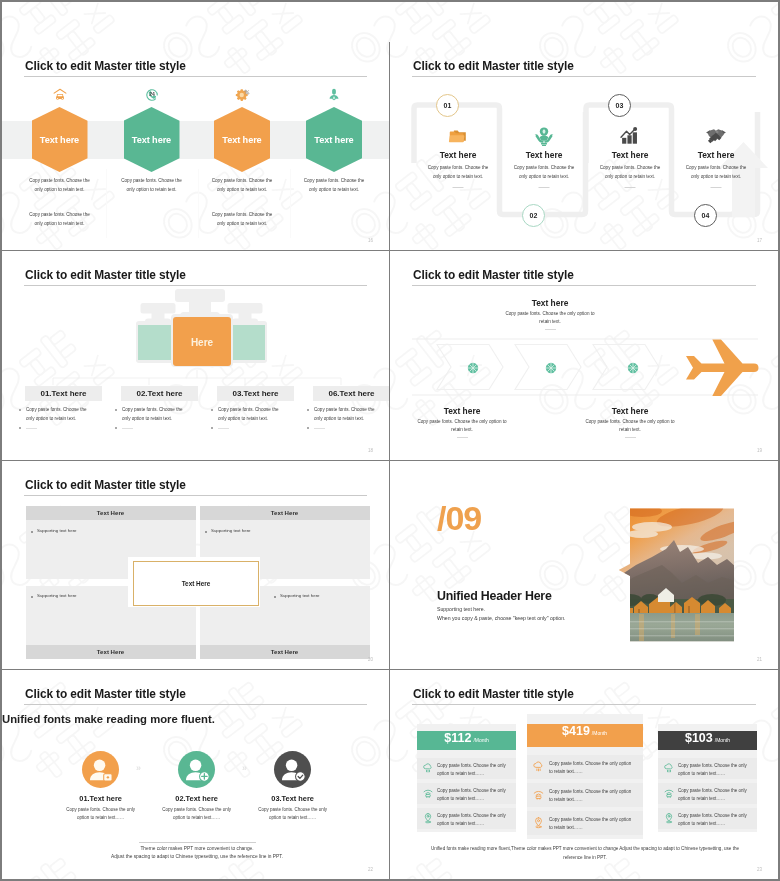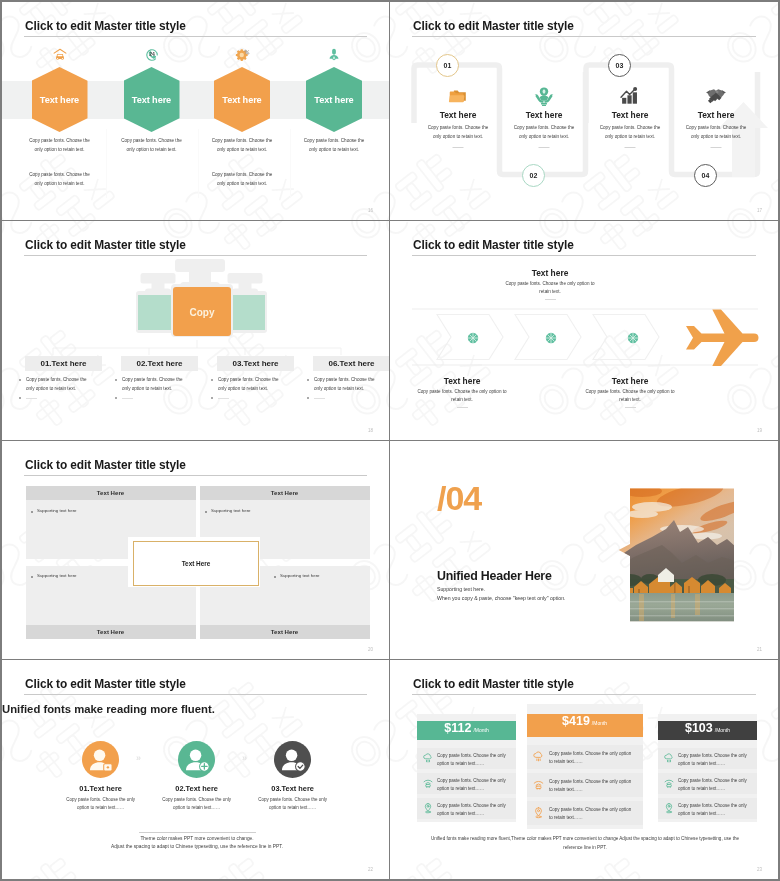--- a/index.html
+++ b/index.html
@@ -1,18 +1,18 @@
 <!DOCTYPE html>
 <html><head>
 <meta charset="utf-8">
 <style>
   html,body{margin:0;padding:0;}
   body{width:780px;height:881px;background:#ffffff;font-family:"Liberation Sans",sans-serif;overflow:hidden;}
   .page{position:relative;width:780px;height:881px;box-sizing:border-box;border:2px solid #7d7d7d;background:#fff;}
-  .grid{position:absolute;inset:0;display:grid;grid-template-columns:1fr 1fr;grid-template-rows:repeat(4,1fr);}
+  .grid{position:absolute;inset:0;display:grid;grid-template-columns:1fr 1fr;grid-template-rows:repeat(4,1fr);margin-top:40px;}
   .slide{position:relative;z-index:1;overflow:hidden;background:transparent;border-right:1px solid #7d7d7d;border-bottom:1px solid #7d7d7d;}
   .slide:nth-child(2n){border-right:none;}
   .slide:nth-child(n+7){border-bottom:none;}
   .title{position:absolute;left:23px;top:17px;font-size:11.9px;font-weight:bold;color:#1a1a1a;letter-spacing:-0.1px;white-space:nowrap;}
   .titlerule{position:absolute;left:22px;right:22px;top:34px;height:1px;background:#c9c9c9;}
   .pgnum{position:absolute;right:16px;bottom:7px;font-size:4.5px;color:#bdbdbd;}
   .wm{position:absolute;inset:0;pointer-events:none;z-index:0;overflow:hidden;}
   .wm svg{position:absolute;left:0;top:0;}
 
   
@@ -316,21 +316,21 @@
         </g>
         <rect x="136" y="74" width="35" height="35" fill="#b4ddcb"></rect>
         <rect x="228" y="74" width="35" height="35" fill="#b4ddcb"></rect>
         <path d="M176 38 h44 a3 3 0 0 1 3 3 v7 a3 3 0 0 1 -3 3 h-11 v10 h5 a4 4 0 0 1 4 4 v3 h-40 v-3 a4 4 0 0 1 4 -4 h5 v-10 h-11 a3 3 0 0 1 -3 -3 v-7 a3 3 0 0 1 3 -3 z" fill="#efefef"></path>
         <rect x="169" y="63" width="62" height="53" rx="4" fill="#efefef"></rect>
         <rect x="171" y="66" width="58" height="49" rx="3" fill="#F2A04C"></rect>
         <g stroke="#eeeeee" stroke-width="0.8" fill="none">
           <path d="M195 119 L195 127 M51 127 L339 127 M51 127 L51 134 M147 127 L147 134 M243 127 L243 134 M339 127 L339 134"></path>
         </g>
       </svg>
-      <div style="position:absolute;left:171px;top:86px;width:58px;text-align:center;font-size:10px;font-weight:bold;color:#fcf1dd;">Copy</div>
+      <div style="position:absolute;left:171px;top:86px;width:58px;text-align:center;font-size:10px;font-weight:bold;color:#fcf1dd;">Here</div>
 
       <div class="s18-hdr" style="left:23px;top:134.5px;width:77px">01.Text here</div>
       <div class="s18-hdr" style="left:119px;top:134.5px;width:77px">02.Text here</div>
       <div class="s18-hdr" style="left:215px;top:134.5px;width:77px">03.Text here</div>
       <div class="s18-hdr" style="left:311px;top:134.5px;width:77px">06.Text here</div>
 
       <div class="s18-bul" style="left:17px;top:158px"></div>
       <div class="s18-li" style="left:24px;top:154px;width:62px">Copy paste fonts. Choose the only option to retain text.</div>
       <div class="s18-bul" style="left:17px;top:176px"></div>
       <div class="s18-dash2" style="left:24px;top:177px"></div>
@@ -414,21 +414,21 @@
       <div class="s20-sup" style="left:35px;top:132.5px">Supporting text here</div>
       <div class="s20-bul" style="left:272px;top:135.5px"></div>
       <div class="s20-sup" style="left:278px;top:132.5px">Supporting text here</div>
 
       <div class="s20-center"></div>
       <div class="s20-cbox">Text Here</div>
 
       <div class="pgnum">20</div>
     </div>
     <div class="slide">
-      <div class="s21-num">/04</div>
+      <div class="s21-num">/09</div>
       <div class="s21-h">Unified Header Here</div>
       <div class="s21-s" style="top:145px">Supporting text here.</div>
       <div class="s21-s" style="top:154px">When you copy &amp; paste, choose "keep text only" option.</div>
 
       <svg width="390" height="220" viewBox="0 0 390 220" style="position:absolute;left:0;top:0;">
         <defs>
           <linearGradient id="sky21" x1="0" y1="0" x2="0.55" y2="1">
             <stop offset="0" stop-color="#e98a2c"></stop>
             <stop offset="0.22" stop-color="#ef9e49"></stop>
             <stop offset="0.42" stop-color="#e5b88f"></stop>

